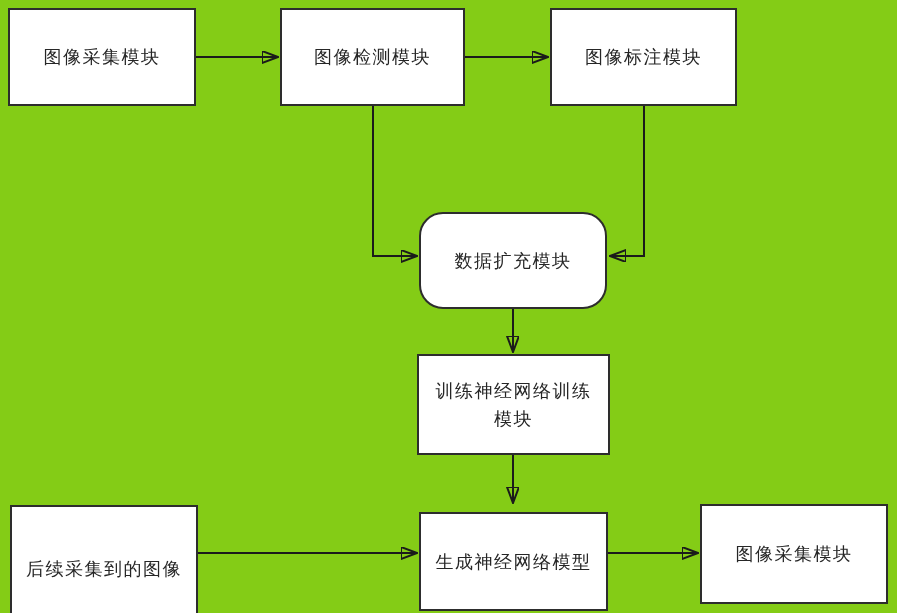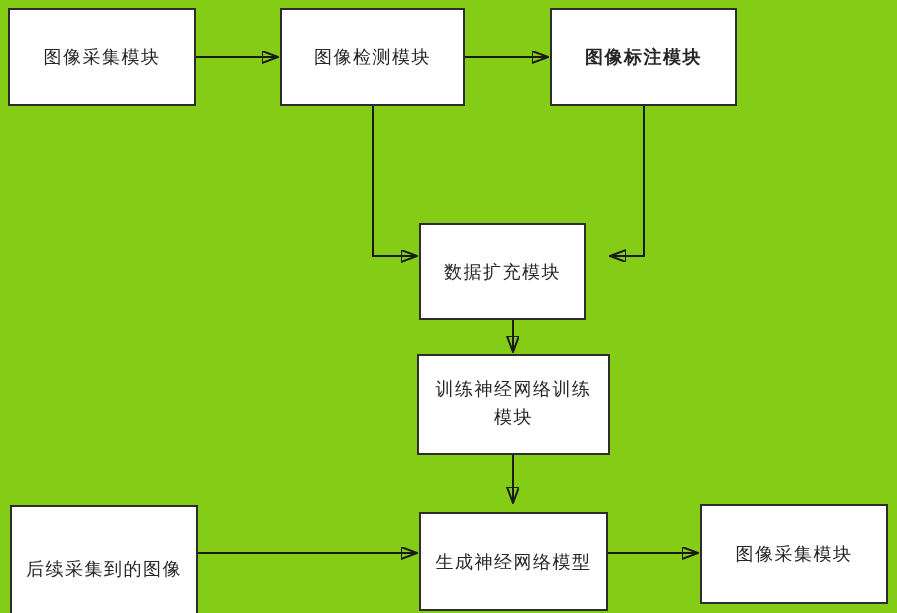--- a/index.html
+++ b/index.html
@@ -74,29 +74,29 @@
   </svg>
 
   <div class="node" style="left:8px;   top:8px;   width:188px; height:98px;">
     <span class="node-label">图像采集模块</span>
   </div>
 
   <div class="node" style="left:280px; top:8px;   width:185px; height:98px;">
     <span class="node-label">图像检测模块</span>
   </div>
 
-  <div class="node" style="left:550px; top:8px;   width:187px; height:98px;font-weight:bold;">
+  <div class="node" style="left:550px; top:8px;   width:187px; height:98px;">
     <span class="node-label">图像标注模块</span>
   </div>
 
-  <div class="node" style="left:419px; top:223px; width:167px; height:97px;">
+  <div class="node" style="left:419px; top:212px; width:188px; height:97px;border-radius:24px;">
     <span class="node-label">数据扩充模块</span>
   </div>
 
-  <div class="node" style="left:417px; top:354px; width:193px; height:101px;font-family:Liberation Mono, monospace;">
+  <div class="node" style="left:417px; top:354px; width:193px; height:101px;">
     <span class="node-label wrap">训练神经网络训练模块</span>
   </div>
 
   <div class="node" style="left:10px;   top:505px; width:188px; height:127px;">
     <span class="node-label">后续采集到的图像</span>
   </div>
 
   <div class="node" style="left:419px; top:512px; width:189px; height:99px;">
     <span class="node-label">生成神经网络模型</span>
   </div>

